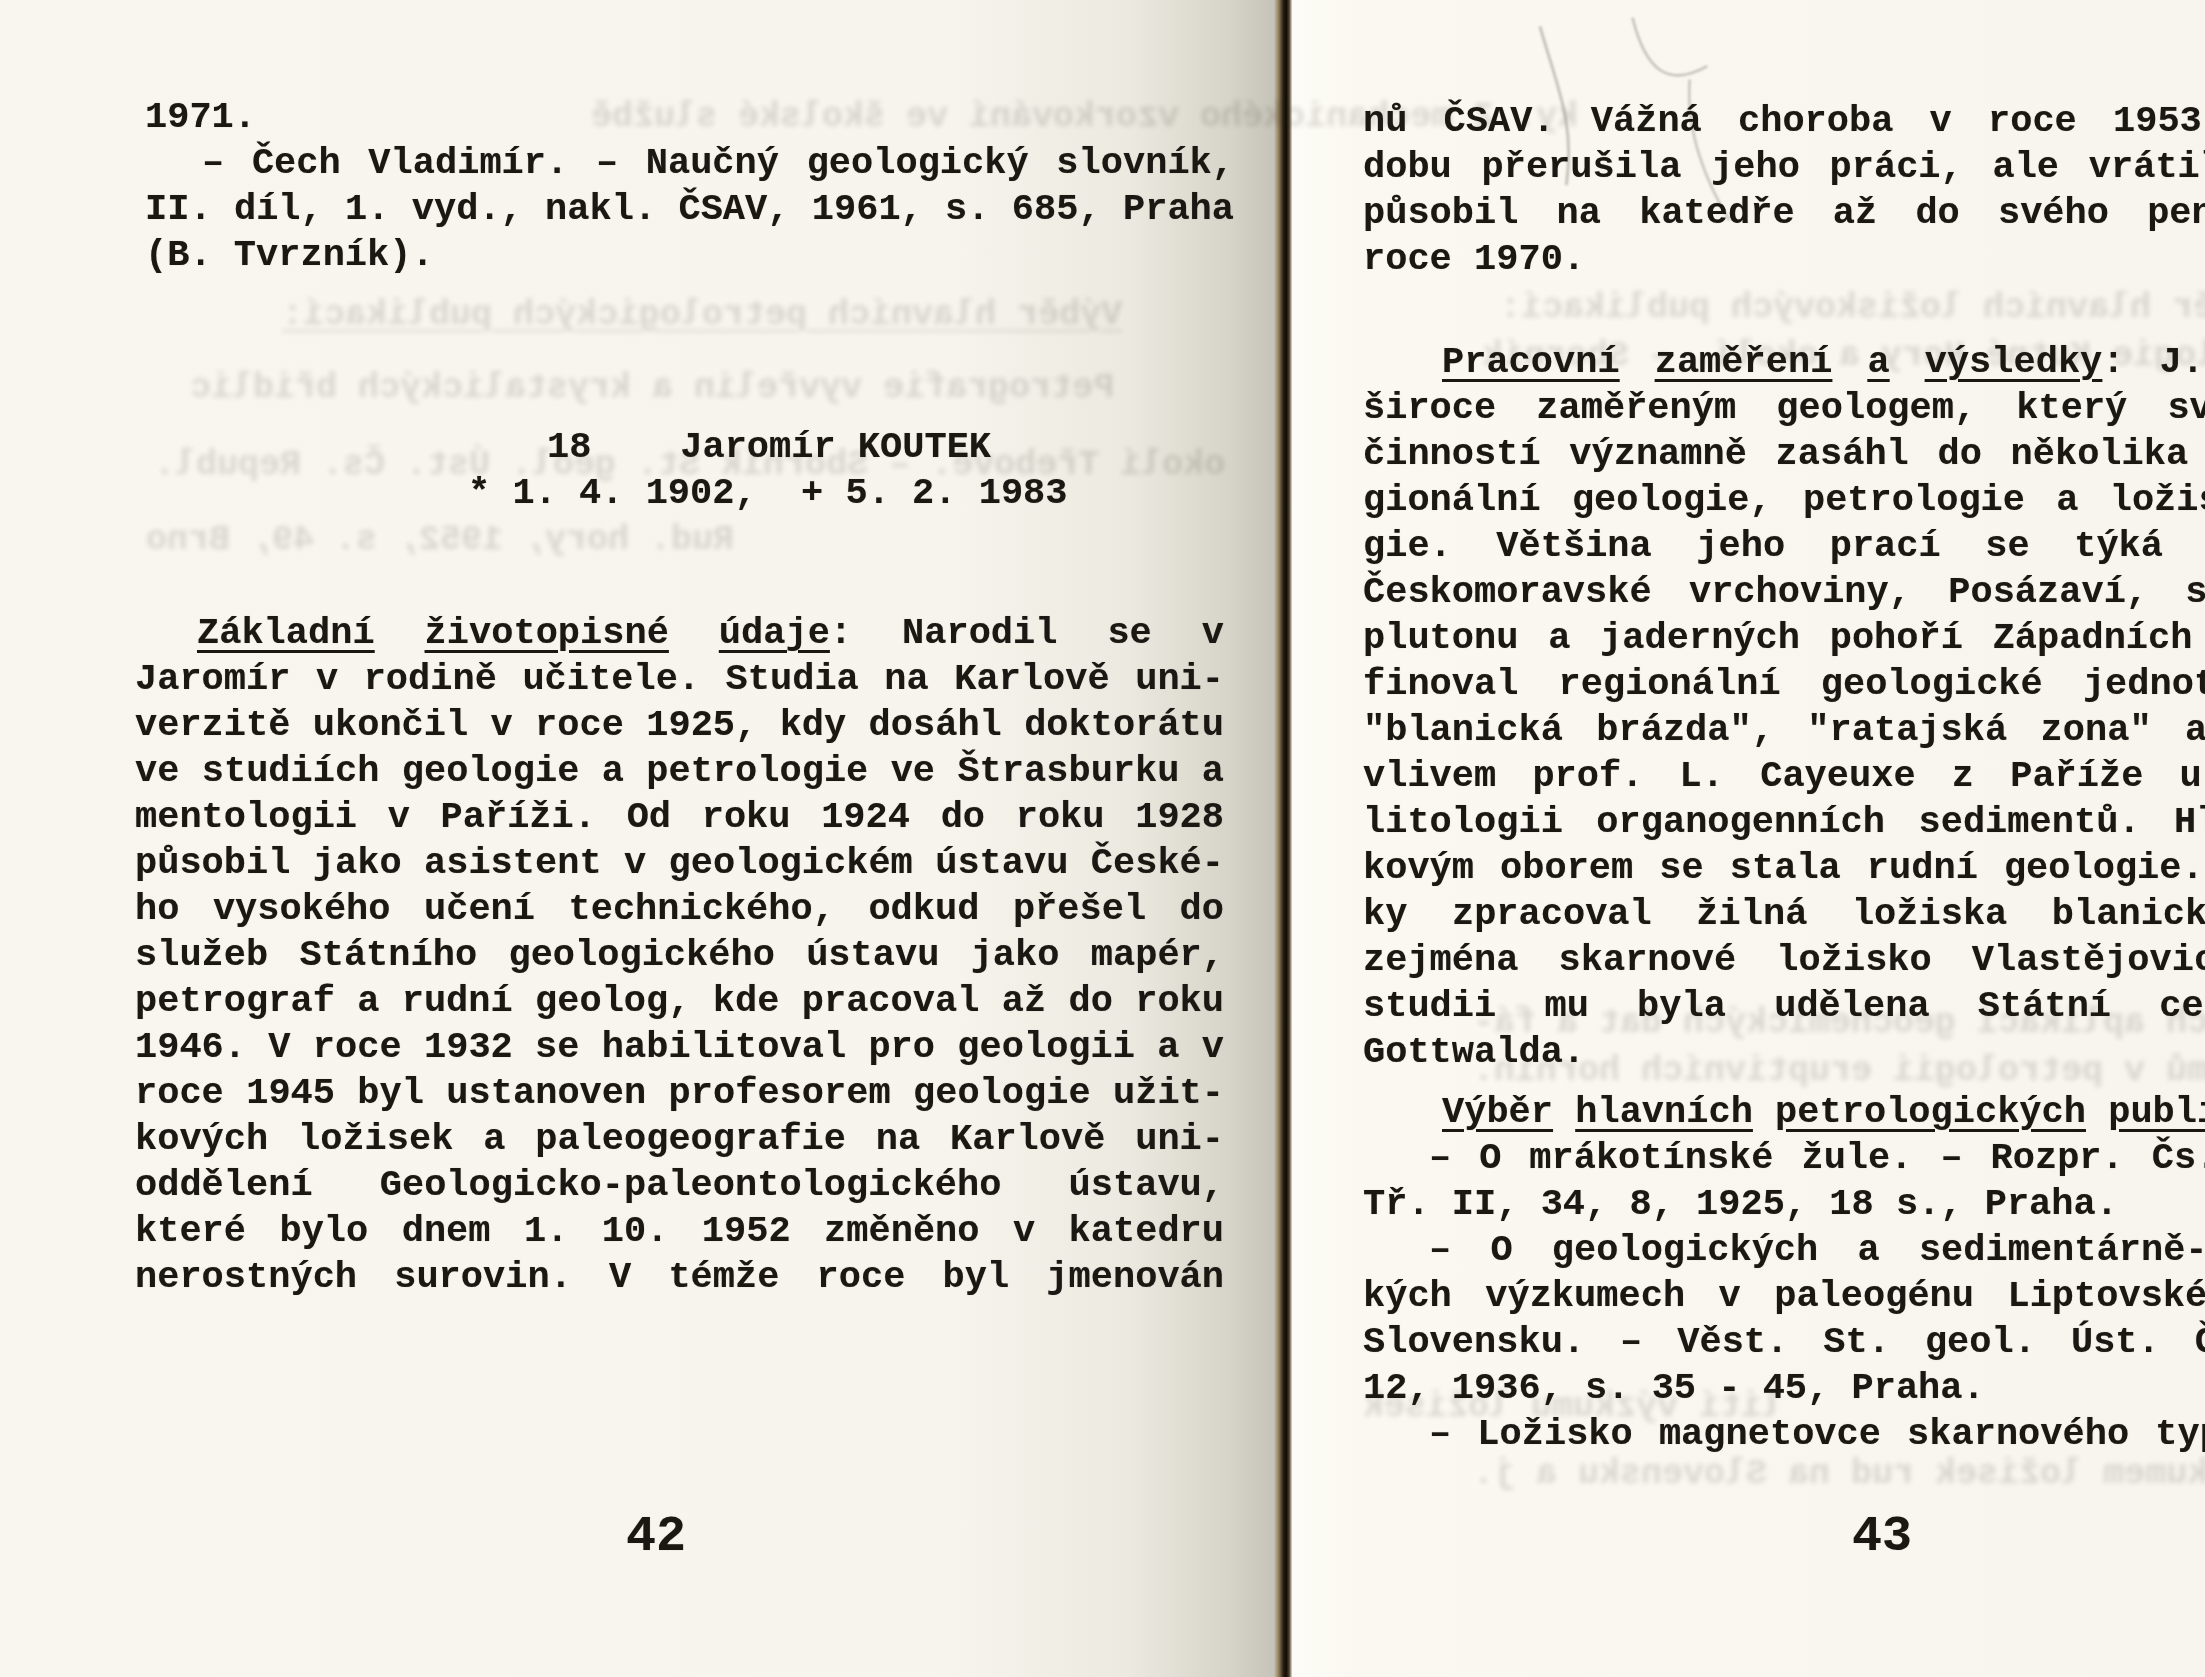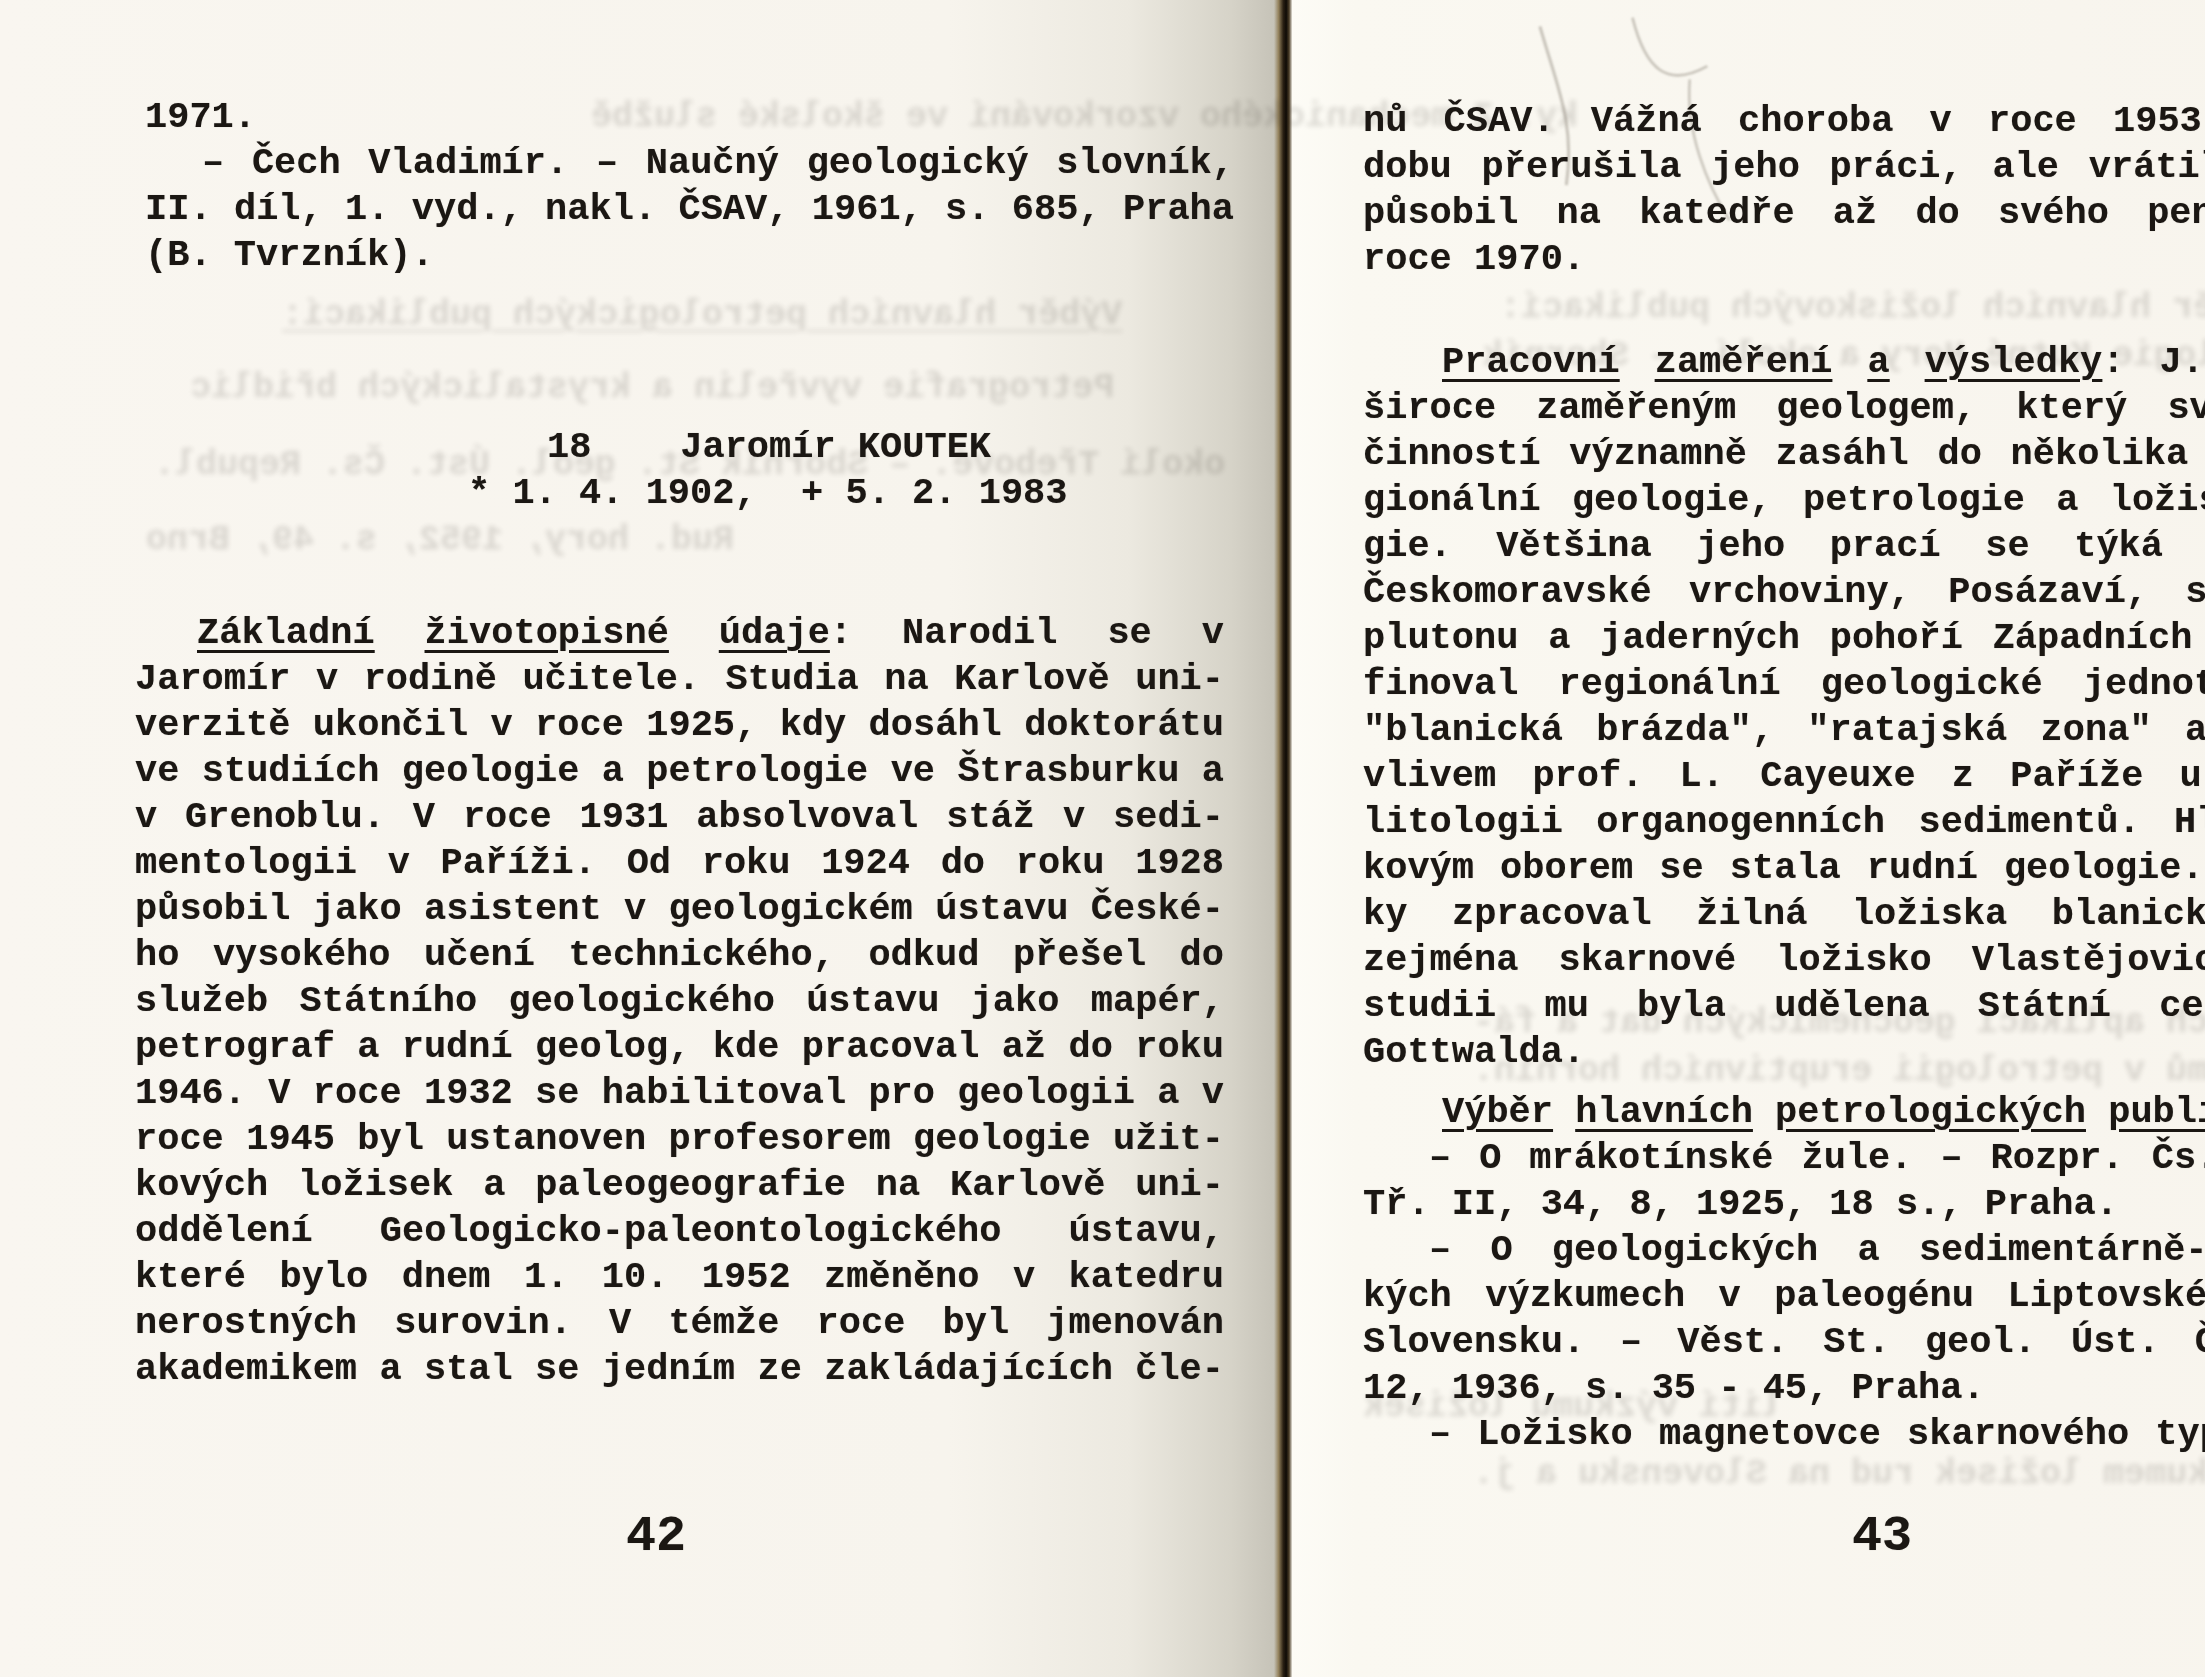--- a/index.html
+++ b/index.html
@@ -64,33 +64,31 @@
   <div class="block" style="left:135px;top:424px;width:1089px;">
     <div class="line pre" style="padding-left:412px;">18    Jaromír KOUTEK</div>
     <div class="line pre" style="padding-left:333px;">* 1. 4. 1902,  + 5. 2. 1983</div>
   </div>
 
   <div class="block" style="left:135px;top:610px;width:1089px;">
     <div class="line ind-bio"><span class="ul">Základní</span> <span class="ul">životopisné</span> <span class="ul">údaje</span><span>: Narodil se v</span></div>
     <div class="line">Jaromír v rodině učitele. Studia na Karlově uni-</div>
     <div class="line">verzitě ukončil v roce 1925, kdy dosáhl doktorátu</div>
     <div class="line">ve studiích geologie a petrologie ve Štrasburku a</div>
-    <div class="line">v Grenoblu. V roce 1931 absolvoval stáž v sedi-</div>
     <div class="line">mentologii v Paříži. Od roku 1924 do roku 1928</div>
     <div class="line">působil jako asistent v geologickém ústavu Čes­ké-</div>
     <div class="line">ho vysokého učení technického, odkud přešel do</div>
     <div class="line">služeb Státního geologického ústavu jako mapér,</div>
     <div class="line">petrograf a rudní geolog, kde pracoval až do roku</div>
     <div class="line">1946. V roce 1932 se habilitoval pro geologii a v</div>
     <div class="line">roce 1945 byl ustanoven profesorem geologie užit-</div>
     <div class="line">kových ložisek a paleogeografie na Karlově uni-</div>
     <div class="line">oddělení Geologicko-paleontologického ústavu,</div>
     <div class="line">které bylo dnem 1. 10. 1952 změněno v katedru</div>
     <div class="line">nerostných surovin. V témže roce byl jmenován</div>
-    <div class="line">akademikem a stal se jedním ze zakládajících čle-</div>
   </div>
 
   <div class="pagenum" style="left:626px;top:1515px;">42</div>
 
   <svg class="scribble" style="left:1500px;top:0px;" width="309" height="238" viewBox="0 0 700 540">
     <path d="M90,60 C130,200 170,280 150,420" stroke="#8d867a" stroke-width="7" fill="none"></path>
     <path d="M300,40 C330,160 380,200 470,150" stroke="#8d867a" stroke-width="6" fill="none"></path>
     <path d="M430,180 C420,300 470,420 520,500" stroke="#938c80" stroke-width="6" fill="none"></path>
   </svg>
 

